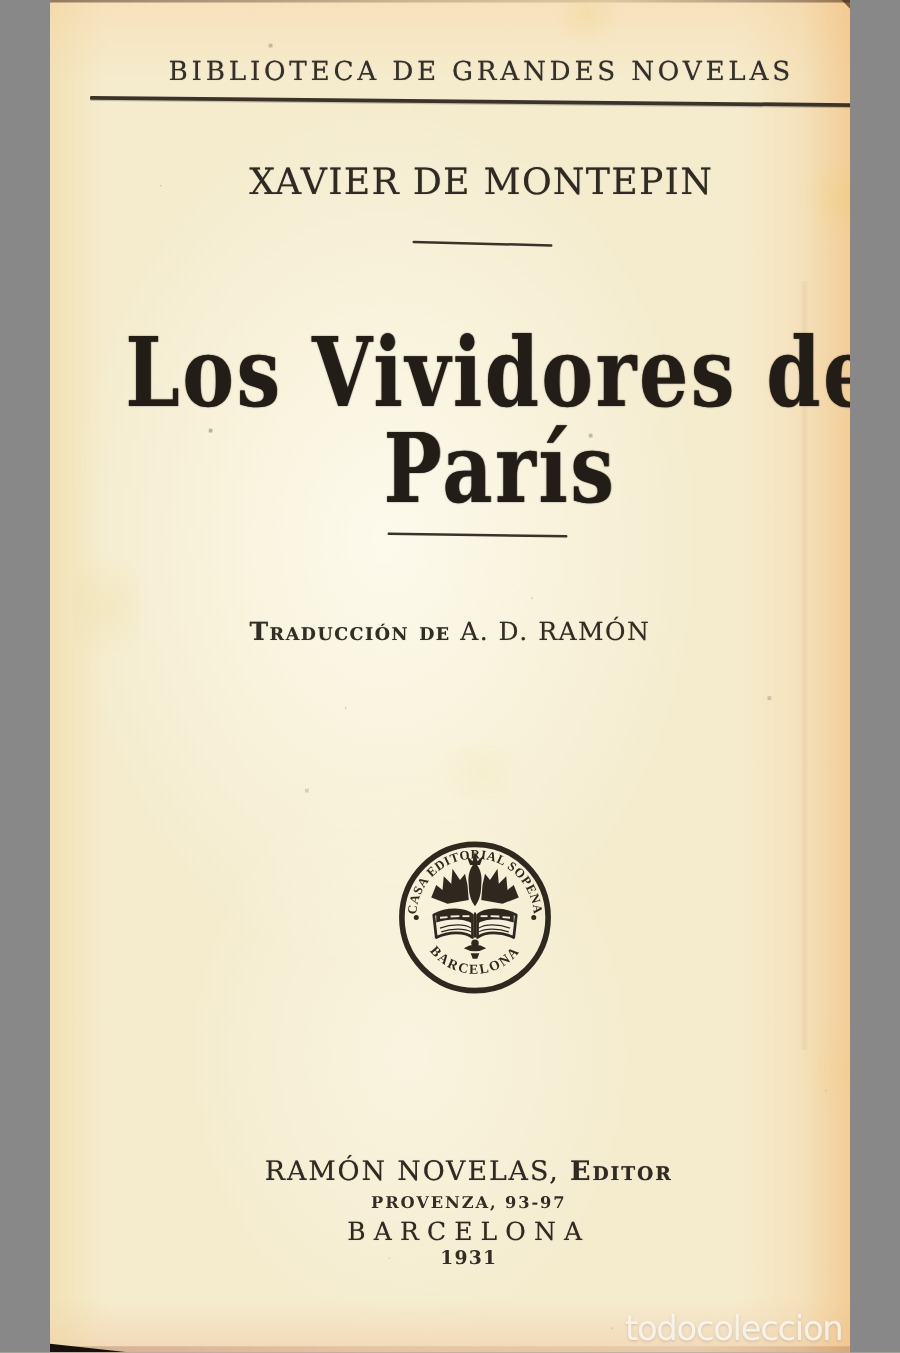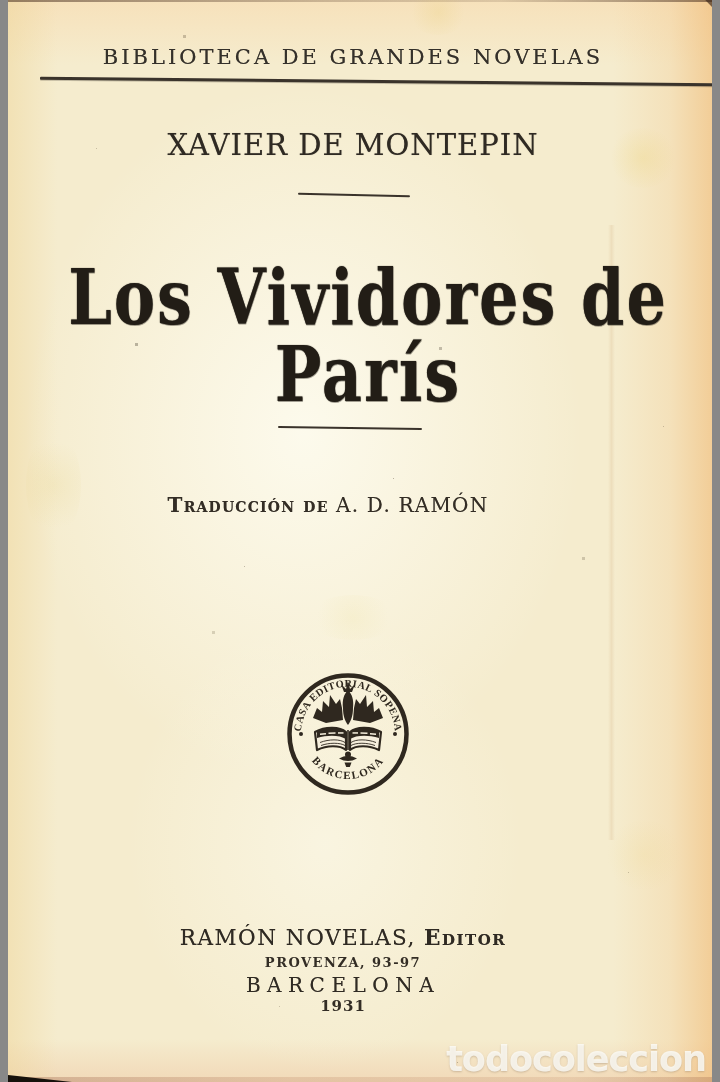--- a/index.html
+++ b/index.html
@@ -1,18 +1,18 @@
 <!DOCTYPE html>
 <html><head>
 <meta charset="utf-8">
 <style>
   html,body{margin:0;padding:0;background:#888;}
   .page{
     position:relative;
-    width:704px;height:1082px;
+    width:640px;height:1082px;
     margin:0 auto;
     overflow:hidden;
     font-family:"DejaVu Serif","Liberation Serif",serif;
     color:#2e2820;
     background-color:#f5ecce;
     background-image:
       radial-gradient(ellipse 55% 45% at 42% 40%, rgba(253,251,238,.95), rgba(253,251,238,0) 72%),
       radial-gradient(ellipse 40% 30% at 45% 78%, rgba(251,248,232,.7), rgba(251,248,232,0) 70%),
       linear-gradient(90deg, rgba(238,212,150,.45) 0%, rgba(238,212,150,0) 7%),
       linear-gradient(270deg, rgba(240,185,115,.60) 0%, rgba(243,205,150,.35) 6%, rgba(243,205,150,0) 14%),
@@ -73,21 +73,21 @@
   .pub-address{position:absolute;left:0;width:720px;top:956px;text-align:center;
     font-size:13px;font-weight:bold;letter-spacing:1.5px;line-height:1;color:#332d25;}
   .pub-city{position:absolute;left:0;width:720px;top:975px;text-align:center;
     font-size:20px;letter-spacing:6.5px;line-height:1;color:#2f2a23;text-shadow:0 0 .6px rgba(47,42,35,.5);}
   .pub-year{position:absolute;left:0;width:720px;top:999px;text-align:center;
     font-size:15px;font-weight:bold;letter-spacing:1px;line-height:1;color:#332d25;}
   .pub-line1,.pub-address,.pub-city,.pub-year{transform:translateX(-25px);}
   
   .watermark{position:absolute;right:6px;bottom:3px;
     font-family:"DejaVu Sans","Liberation Sans",sans-serif;
-    font-size:35px;font-weight:bold;letter-spacing:-1px;
+    font-size:27px;font-weight:normal;letter-spacing:-1px;
     color:rgba(253,251,245,.80);
     text-shadow:0 1px 2px rgba(150,125,95,.40), 0 0 1px rgba(255,255,255,.55);}
   
   .emblem text{font-family:"Liberation Serif","DejaVu Serif",serif;font-weight:bold;fill:#2f281f;}
 </style>
 </head>
 <body>
 
 <div class="page">
 

